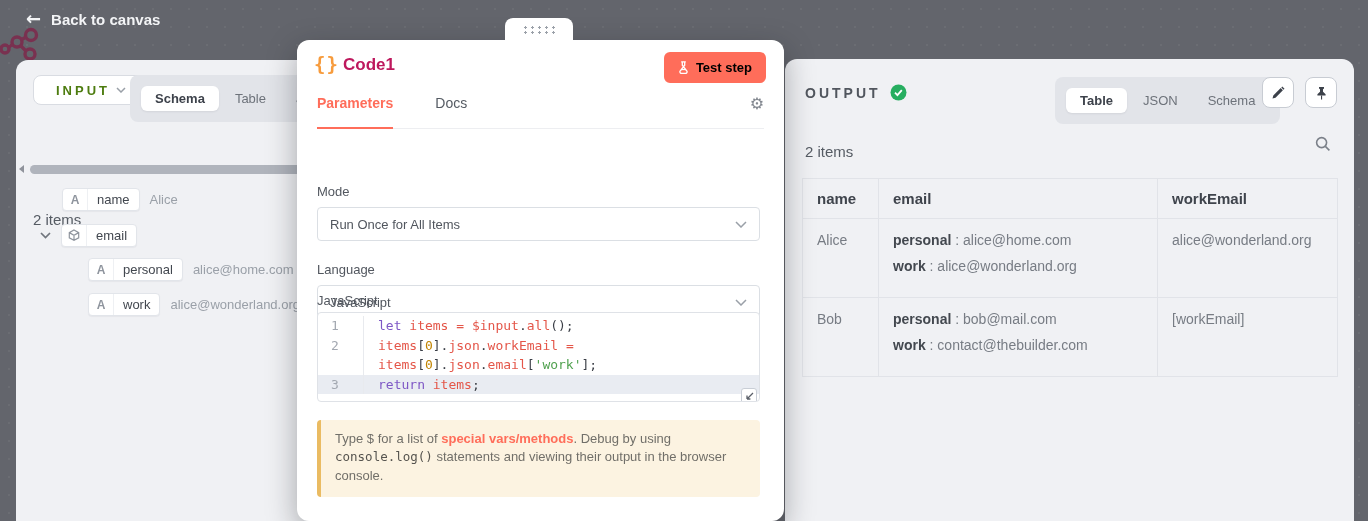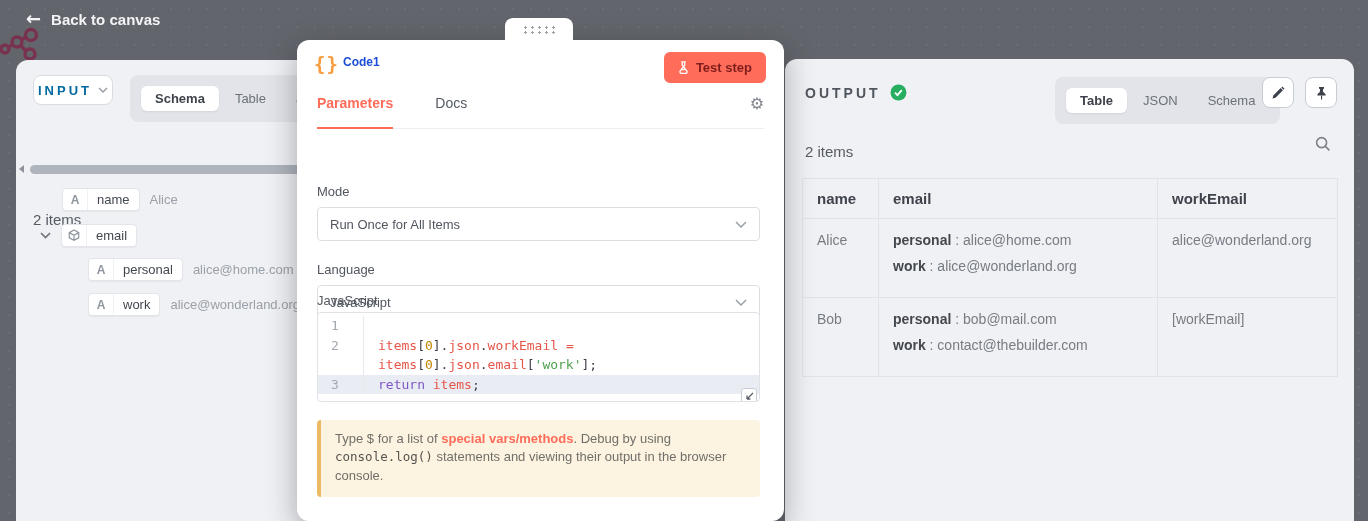--- a/index.html
+++ b/index.html
@@ -19,22 +19,22 @@
   
   .chev{display:inline-block;}
   .seg-tabs{display:flex;align-items:center;background:#e2e4e9;border-radius:8px;padding:11px;gap:2px;}
   .seg-tab{padding:5px 14px;font-size:13px;color:#6d727a;border-radius:6px;white-space:nowrap;cursor:pointer;}
   .seg-tab.active{background:#fff;color:#3d424b;font-weight:700;box-shadow:0 1px 2px rgba(40,44,52,.08);}
 
   
   .input-panel{position:absolute;left:16px;top:60px;width:668px;height:461px;
     background:#f0f1f4;border-radius:12px 12px 0 0;z-index:1;}
   .ip-title-btn{position:absolute;left:17px;top:15px;height:30px;display:flex;align-items:center;gap:6px;
-    background:#fff;border:1px solid #d9dce2;border-radius:8px;padding:0 4px;
-    font-size:13px;font-weight:700;letter-spacing:3px;color:#0369a1;cursor:pointer;}
+    background:#fff;border:1px solid #d9dce2;border-radius:8px;padding:0 22px;
+    font-size:13px;font-weight:700;letter-spacing:3px;color:#4d7c0f;cursor:pointer;}
   .ip-tabs{position:absolute;left:114px;top:15px;}
   .ip-scrollbar{position:absolute;left:3px;top:104px;right:0;height:10px;display:flex;align-items:center;}
   .ip-scroll-arrow{width:0;height:0;border-top:4px solid transparent;border-bottom:4px solid transparent;
     border-right:5px solid #8f939b;margin-right:6px;cursor:pointer;}
   .ip-scroll-track{flex:1;height:9px;background:#b0b4bc;border-radius:5px;cursor:pointer;}
   .items-count{font-size:15px;color:#555b63;margin-top:8px;}
   .ip-count{position:absolute;left:17px;top:143px;}
   .ip-search{position:absolute;left:281px;top:144px;cursor:pointer;}
 
   .tree-row{position:absolute;display:flex;align-items:center;gap:10px;white-space:nowrap;}
@@ -50,23 +50,23 @@
   
   .drag-handle{position:absolute;left:505px;top:18px;width:68px;height:22px;background:#fff;
     border-radius:8px 8px 0 0;z-index:3;display:flex;align-items:center;justify-content:center;cursor:grab;}
   .drag-dots{width:34px;height:9px;
     background-image:radial-gradient(#9aa0a8 1.4px,transparent 1.6px);
     background-size:7px 5px;background-position:0 0;}
   .modal{position:absolute;left:297px;top:40px;width:487px;height:481px;background:#fff;
     border-radius:12px;box-shadow:0 10px 30px rgba(20,22,28,.35);z-index:2;}
   .m-icon{position:absolute;left:17px;top:13px;font-size:19px;font-weight:700;color:#f79b3c;
     font-family:"DejaVu Sans Mono",monospace;letter-spacing:1px;}
-  .m-title{position:absolute;left:46px;top:15px;font-size:12px;font-weight:700;color:#1d4ed8;}
+  .m-title{position:absolute;left:46px;top:15px;font-size:17px;font-weight:700;color:#be185d;}
   .test-btn{position:absolute;right:18px;top:12px;display:flex;align-items:center;gap:7px;
-    background:#ff6d5a;color:#7f1d1d;font-size:13px;font-weight:700;border:none;border-radius:6px;
+    background:#ff6d5a;color:#000000;font-size:13px;font-weight:700;border:none;border-radius:6px;
     padding:8px 14px;cursor:pointer;}
   .m-tabbar{position:absolute;left:20px;right:20px;top:55px;height:34px;display:flex;gap:42px;
     border-bottom:1px solid #edeef1;}
   .m-tab{font-size:14px;color:#555b63;padding-bottom:12px;cursor:pointer;}
   .m-tab.active{color:#ff6d5a;font-weight:700;border-bottom:2px solid #ff6d5a;margin-bottom:-1px;}
   .m-gear{position:absolute;right:20px;top:56px;font-family:"DejaVu Sans",sans-serif;
     font-size:16px;color:#82878f;cursor:pointer;line-height:1;}
 
   .fld-label{position:absolute;left:20px;font-size:13px;color:#52575f;}
   .select{position:absolute;left:20px;width:443px;height:34px;background:#fff;border:1px solid #dbdfe4;
@@ -224,20 +224,21 @@
       <span>JavaScript</span>
       <svg class="chev" width="12" height="7" viewBox="0 0 12 7">
           <path d="M1 1l5 5 5-5" stroke="#9aa0a8" stroke-width="1.5" fill="none"></path>
         </svg>
     </div>
 
     <div class="fld-label" style="top:253px;">JavaScript</div>
     <div class="editor">
       <div class="ed-row first">
         <div class="ed-gut">1</div>
+        <div class="ed-code"><span class="tk-kw">let</span><span class="tk-pl"> </span><span class="tk-vr">items</span><span class="tk-pl"> </span><span class="tk-op">=</span><span class="tk-pl"> </span><span class="tk-vr">$input</span><span class="tk-pu">.</span><span class="tk-vr">all</span><span class="tk-pu">();</span></div>
       </div>
       <div class="ed-row">
         <div class="ed-gut">2</div>
         <div class="ed-code"><span class="tk-vr">items</span><span class="tk-pu">[</span><span class="tk-nu">0</span><span class="tk-pu">].</span><span class="tk-vr">json</span><span class="tk-pu">.</span><span class="tk-vr">workEmail</span><span class="tk-pl"> </span><span class="tk-op">=</span></div>
       </div>
       <div class="ed-row">
         <div class="ed-gut"></div>
         <div class="ed-code"><span class="tk-vr">items</span><span class="tk-pu">[</span><span class="tk-nu">0</span><span class="tk-pu">].</span><span class="tk-vr">json</span><span class="tk-pu">.</span><span class="tk-vr">email</span><span class="tk-pu">[</span><span class="tk-st">'work'</span><span class="tk-pu">];</span></div>
       </div>
       <div class="ed-row active">

